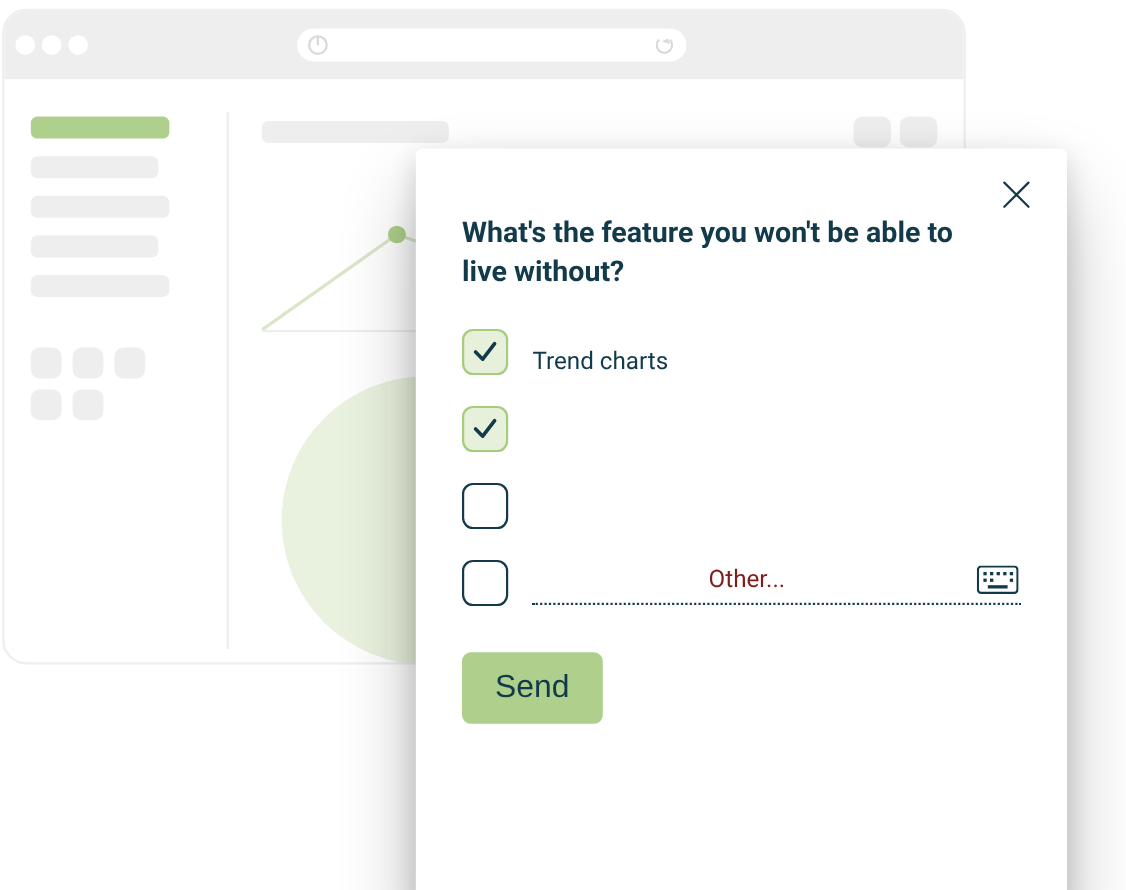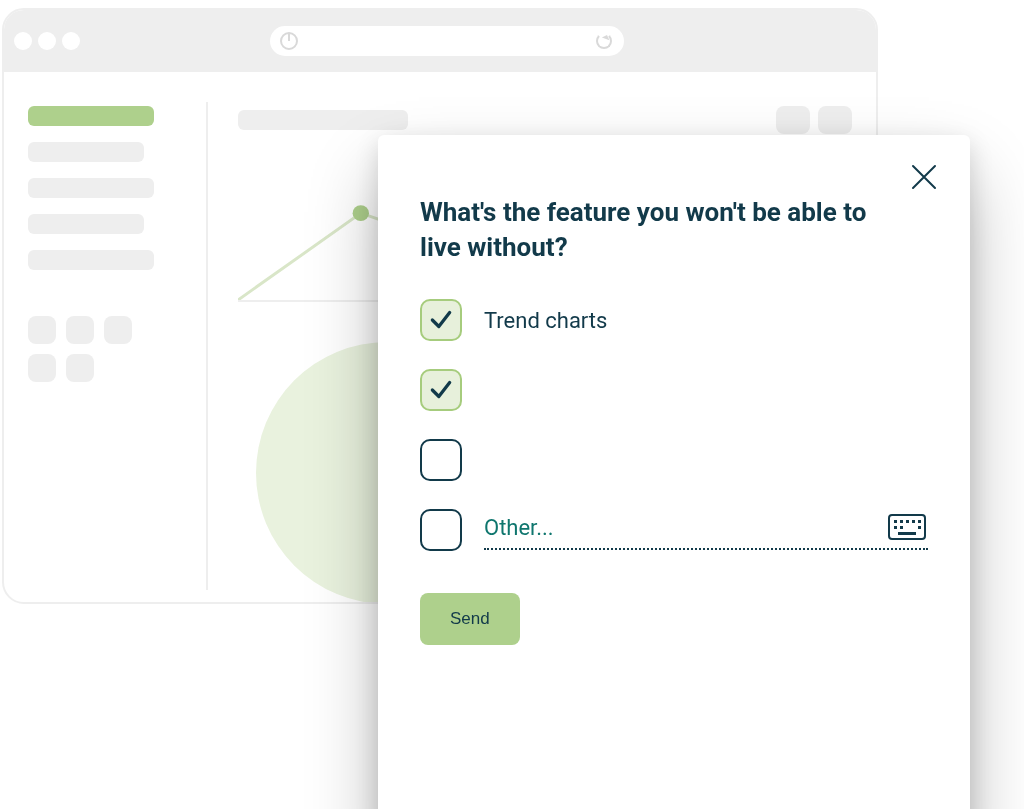--- a/index.html
+++ b/index.html
@@ -162,21 +162,21 @@
     .question{
       font-size:26px;
       line-height:1.35;
       font-weight:700;
       color:#123a4a;
       margin-bottom:34px;
       max-width: 470px;
     }
 
     .options{ display:flex; flex-direction:column; gap:28px; }
-    .option{ display:flex; align-items:center; gap:22px; }
+    .option{ display:flex; align-items:flex-end; gap:22px; }
     .checkbox{
       width:42px; height:42px; border-radius:10px;
       border:2px solid #123a4a;
       background:#ffffff;
       display:flex; align-items:center; justify-content:center;
       flex-shrink:0;
     }
     .checkbox.checked{
       background:#e7f0db;
       border-color:#a6cc7d;
@@ -187,29 +187,29 @@
       font-size:22px; color:#123a4a; font-weight:400;
     }
 
     .other-row{ display:flex; align-items:center; gap:22px; }
     .other-input-wrap{
       flex:1; display:flex; align-items:center; gap:14px;
       border-bottom: 2px dotted #123a4a;
       padding: 4px 2px 8px 0;
     }
     .other-input{
-      flex:1; font-size:22px; color:#0f766e;
+      flex:1; font-size:22px; color:#7f1d1d;text-align:center;
     }
     .kbd-icon svg{ width:38px; height:26px; display:block; }
 
     .send-btn{
       margin-top:42px;
       background:#aed08c;
       color:#123a4a;
-      font-size:17px;
+      font-size:29px;
       font-weight:500;
       border:none;
       padding:16px 30px;
       border-radius:8px;
       cursor:pointer;
     }
   </style>
 </head>
 <body>
 

